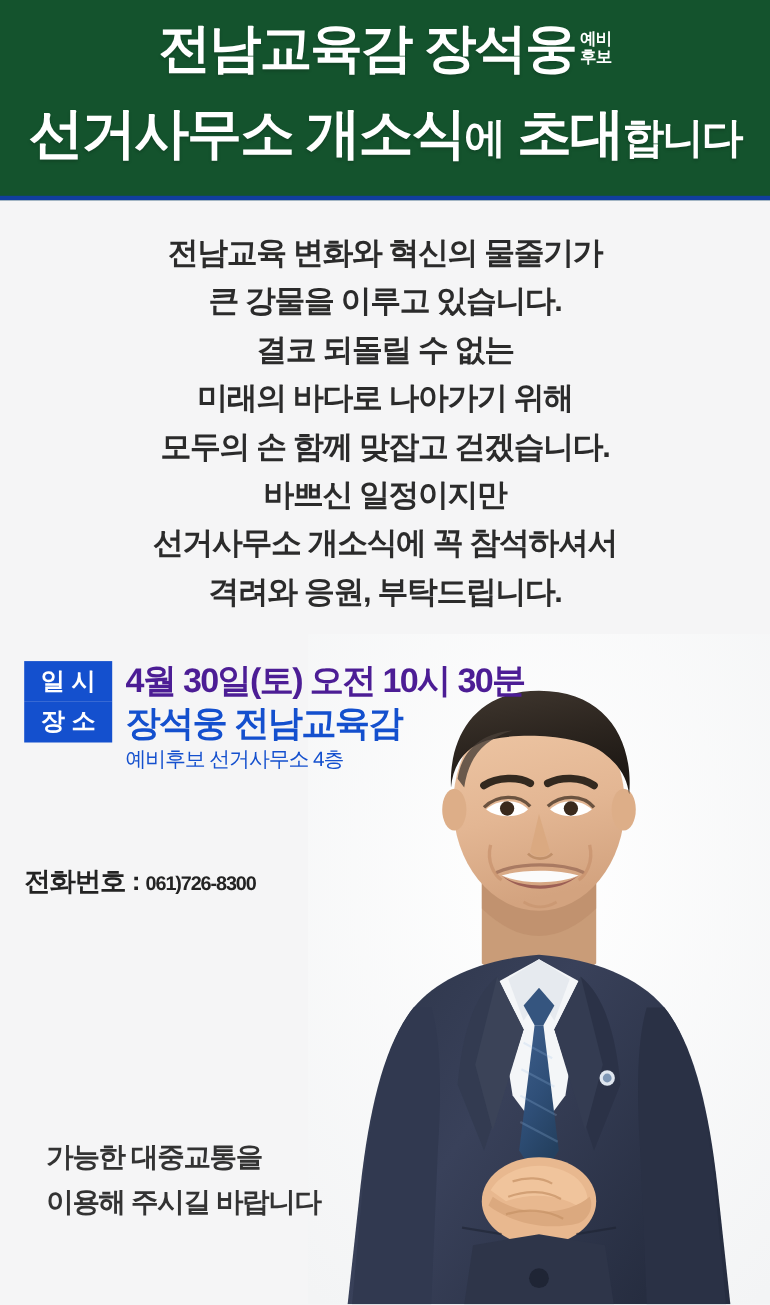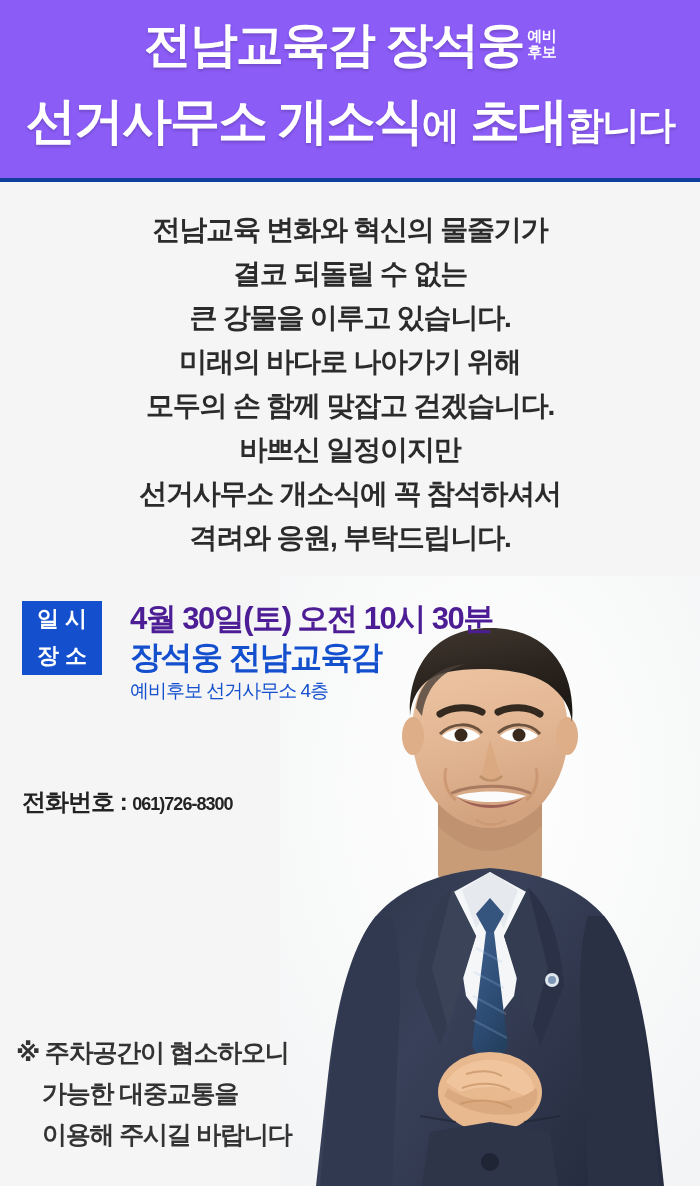--- a/index.html
+++ b/index.html
@@ -14,21 +14,21 @@
     overflow: hidden;
     position: relative;
   }
 
   
   .banner {
     position: absolute;
     left: 0; top: 0;
     width: 700px;
     height: 182px;
-    background: #8b5cf6;
+    background: #14532d;
     border-bottom: 4px solid #113f9e;
     box-sizing: border-box;
     overflow: hidden;
   }
   .banner-line {
     position: absolute;
     width: 100%;
     text-align: center;
     color: #ffffff;
     font-weight: 800;
@@ -79,21 +79,21 @@
   
   .info {
     position: absolute;
     left: 22px;
     top: 600px;
     width: 440px;
   }
   .info-row {
     display: flex;
     align-items: center;
-    gap: 28px;
+    gap: 12px;
   }
   .info-row.place { align-items: flex-start; }
   .badge {
     background: #1450ce;
     color: #ffffff;
     font-size: 22px;
     font-weight: 800;
     letter-spacing: 6px;
     text-indent: 6px;
     padding: 5px 9px 6px 9px;
@@ -291,22 +291,22 @@
     <path d="M172 217 C192 208 230 208 250 217" stroke="#a97a62" stroke-width="3" fill="none" stroke-linecap="round"></path>
 
     <path d="M166 192 C162 208 170 220 176 224" stroke="#c7926c" stroke-width="3" fill="none" opacity="0.7"></path>
     <path d="M256 192 C260 208 252 220 246 224" stroke="#c7926c" stroke-width="3" fill="none" opacity="0.7"></path>
     <path d="M196 244 C206 250 216 250 226 244" stroke="#c7926c" stroke-width="2.5" fill="none" opacity="0.6"></path>
   </svg>
 </div>
 
 <div class="message">
   <p>전남교육 변화와 혁신의 물줄기가</p>
+  <p>큰 강물을 이루고 있습니다.</p>
   <p>결코 되돌릴 수 없는</p>
-  <p>큰 강물을 이루고 있습니다.</p>
   <p>미래의 바다로 나아가기 위해</p>
   <p>모두의 손 함께 맞잡고 걷겠습니다.</p>
   <p>바쁘신 일정이지만</p>
   <p>선거사무소 개소식에 꼭 참석하셔서</p>
   <p>격려와 응원, 부탁드립니다.</p>
 </div>
 
 <div class="info">
   <div class="info-row">
     <div class="badge">일시</div>
@@ -321,18 +321,15 @@
   </div>
 </div>
 
 <div class="contact">
   <div>
     <span>전화번호 : </span><span class="num">061)726-8300</span>
   </div>
 </div>
 
 <div class="notice">
-  <div>
-    <span>※ </span><span>주차공간이 협소하오니</span>
-  </div>
   <span class="indent">가능한 대중교통을</span>
   <span class="indent">이용해 주시길 바랍니다</span>
 </div>
 
 </body></html>

